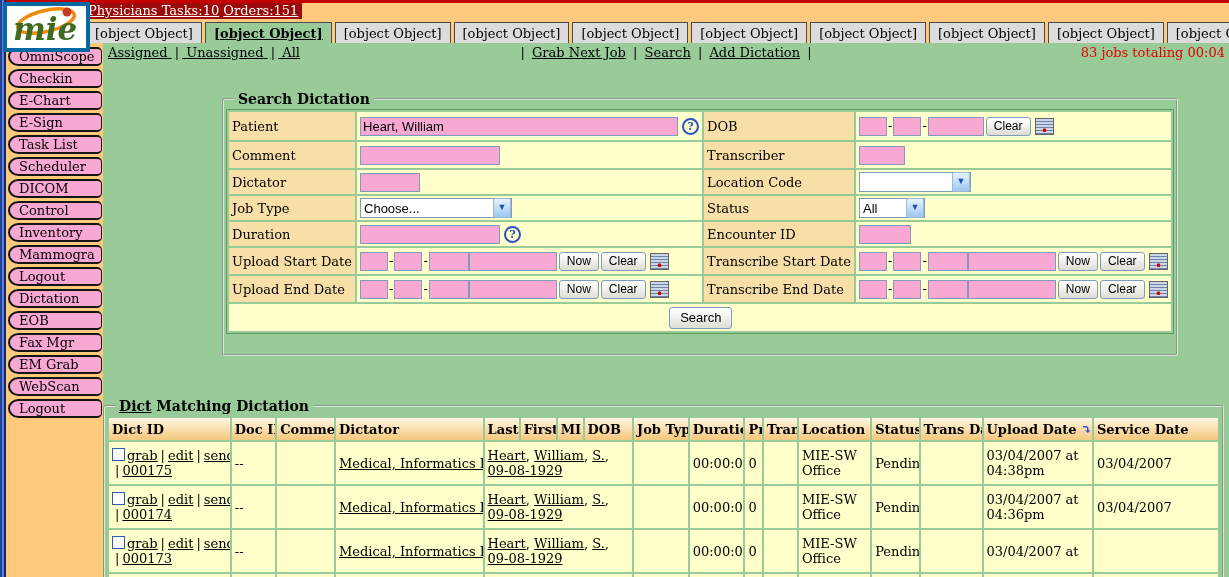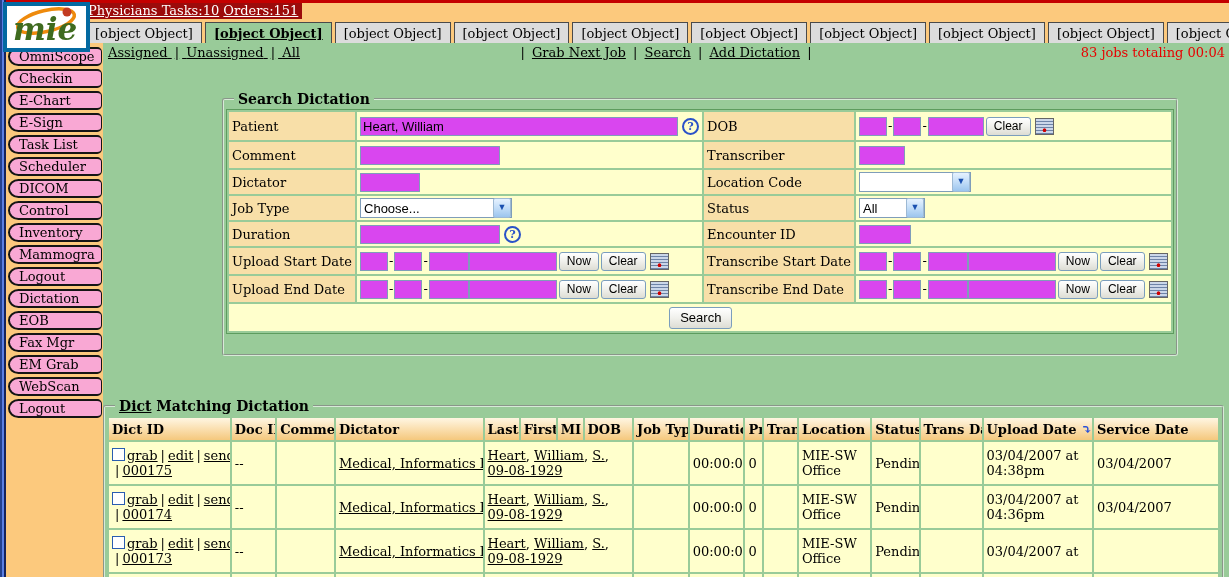--- a/index.html
+++ b/index.html
@@ -49,21 +49,21 @@
   
   .search-fs { position:absolute; left:119px; top:48px; width:888px; height:265px; box-sizing:border-box; }
   .ftable { border-collapse:separate; border-spacing:2px; width:100%; border:1px solid #5E9C5E; }
   .ftable td { padding:1px 3px; }
   td.lbl { background:#F8DFA8; white-space:nowrap; }
   td.val { background:#FFFFCC; white-space:nowrap; }
   .c-l1 { width:112px; } .c-v1 { width:342px; } .c-l2 { width:132px; }
   .r1 td{height:22px}.r2 td{height:26px}.r3 td{height:24px}.r4 td{height:22px}.r5 td{height:22px}
   .r6 td{height:22px}.r7 td{height:24px}.r8 td{height:24px}.r9 td{height:25px}
   input.txt { border:1px solid #7F9DB9; height:19px; font:13px "Liberation Sans",sans-serif;
-    padding:1px 2px; box-sizing:border-box; background:#d946ef; vertical-align:middle; }
+    padding:1px 2px; box-sizing:border-box; background:#f9a8d4; vertical-align:middle; }
   .w55{width:55px}.w40{width:42px}.w318{width:318px}.w140{width:140px}.w60{width:60px}
   .w46{width:46px}.w52{width:52px}.d1{width:28px}.d2{width:28px}.d3{width:40px}.d3b{width:56px}.d4{width:88px}
   .xbtn { display:inline-block; font:12px "Liberation Sans",sans-serif; color:#000; vertical-align:middle;
     background:linear-gradient(#FFFFFF,#F2F2EE 45%,#DDDDD4); border:1px solid #7B9EBD;
     border-radius:3px; padding:1px 7px 2px; margin-left:2px; cursor:pointer; }
   .btn-search { font-size:13px; padding:2px 10px 3px; }
   .cal-ic { display:inline-block; width:17px; height:15px; vertical-align:middle; margin-left:4px;
     border:1px solid #666; cursor:pointer;
     background: radial-gradient(circle at 50% 75%, #D00000 0 1.5px, transparent 2.2px),
       repeating-linear-gradient(#CBD7E9 0 2px, #6E84A8 2px 3px); }

